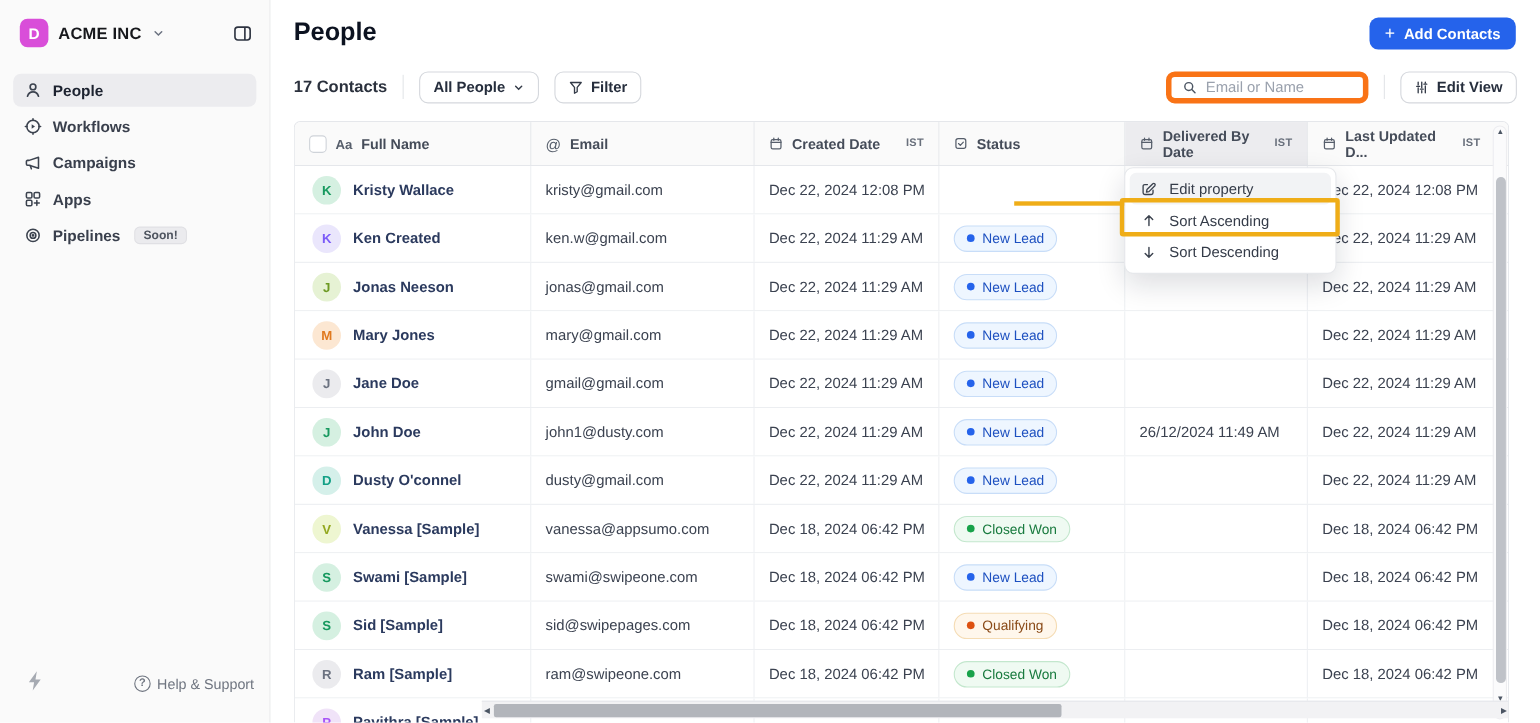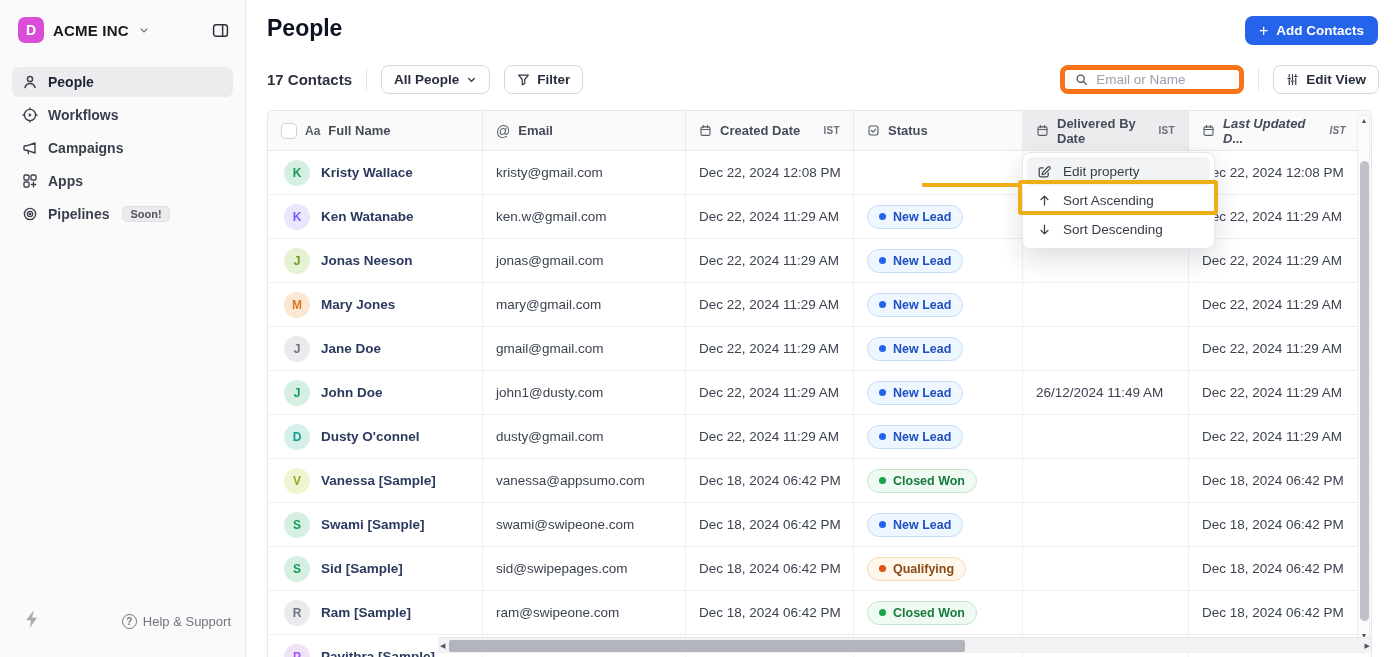--- a/index.html
+++ b/index.html
@@ -71,21 +71,21 @@
   .tbody { position:relative; }
   .trow { display:flex; height:44px; border-bottom:1px solid #eceef1; background:#fff; }
   .td { display:flex; align-items:center; padding:0 13px; font-size:13.5px; color:#3b4250;
     border-right:1px solid #eef0f3; overflow:hidden; white-space:nowrap; }
   .td:last-child { border-right:none; }
   .td.namecell { padding-left:16px; }
   .avatar { width:26px; height:26px; border-radius:50%; display:flex; align-items:center;
     justify-content:center; font-size:12px; font-weight:700; margin-right:11px; flex:none; }
   .nm { font-weight:700; color:#2b3a5e; font-size:13.5px; cursor:pointer; }
   .badge { display:inline-flex; align-items:center; gap:7px; height:24px; padding:0 11px;
-    border-radius:12px; font-size:12.5px; font-weight:700; }
+    border-radius:12px; font-size:12.5px; font-weight:400; }
   .badge .dot { width:7px; height:7px; border-radius:50%; }
   .badge.new  { background:#eef6ff; border:1px solid #c8ddf8; color:#1d50c0; }
   .badge.new .dot { background:#2563eb; }
   .badge.won  { background:#effaf2; border:1px solid #c3e7cd; color:#187a3e; }
   .badge.won .dot { background:#18a24a; }
   .badge.qual { background:#fff7ec; border:1px solid #f5dcb4; color:#8a4a17; }
   .badge.qual .dot { background:#dd5111; }
 
   
   .vscroll { position:absolute; right:1px; top:3px; width:13px; height:540px; background:#fbfbfc;
@@ -289,21 +289,21 @@
               <svg width="13" height="13" viewBox="0 0 16 16" fill="none" stroke="currentColor" stroke-width="1.4" stroke-linecap="round">
                 <rect x="2.5" y="3.5" width="11" height="10.5" rx="1.8"></rect>
                 <line x1="2.5" y1="6.8" x2="13.5" y2="6.8"></line>
                 <line x1="5.5" y1="1.8" x2="5.5" y2="4.4"></line>
                 <line x1="10.5" y1="1.8" x2="10.5" y2="4.4"></line>
               </svg>
             </span>
             <span>Delivered By Date</span>
             <span class="tz">IST</span>
           </div>
-          <div class="th" style="width: 170px; font-style: italic;">
+          <div class="th" style="width: 170px;">
             <span class="hicon">
               <svg width="13" height="13" viewBox="0 0 16 16" fill="none" stroke="currentColor" stroke-width="1.4" stroke-linecap="round">
                 <rect x="2.5" y="3.5" width="11" height="10.5" rx="1.8"></rect>
                 <line x1="2.5" y1="6.8" x2="13.5" y2="6.8"></line>
                 <line x1="5.5" y1="1.8" x2="5.5" y2="4.4"></line>
                 <line x1="10.5" y1="1.8" x2="10.5" y2="4.4"></line>
               </svg>
             </span>
             <span>Last Updated D...</span>
             <span class="tz">IST</span>
@@ -317,21 +317,21 @@
             </div>
             <div class="td" style="width:203px">kristy@gmail.com</div>
             <div class="td" style="width:168px">Dec 22, 2024 12:08 PM</div>
             <div class="td" style="width:169px"></div>
             <div class="td" style="width:166px"></div>
             <div class="td" style="width:170px">Dec 22, 2024 12:08 PM</div>
           </div>
           <div class="trow">
             <div class="td namecell" style="width:215px">
               <span class="avatar" style="background:#eae6fc;color:#7a5af8">K</span>
-              <span class="nm">Ken Watanabe</span>
+              <span class="nm">Ken Created</span>
             </div>
             <div class="td" style="width:203px">ken.w@gmail.com</div>
             <div class="td" style="width:168px">Dec 22, 2024 11:29 AM</div>
             <div class="td" style="width:169px">
               <span class="badge new"><span class="dot"></span>New Lead</span>
             </div>
             <div class="td" style="width:166px"></div>
             <div class="td" style="width:170px">Dec 22, 2024 11:29 AM</div>
           </div>
           <div class="trow">

